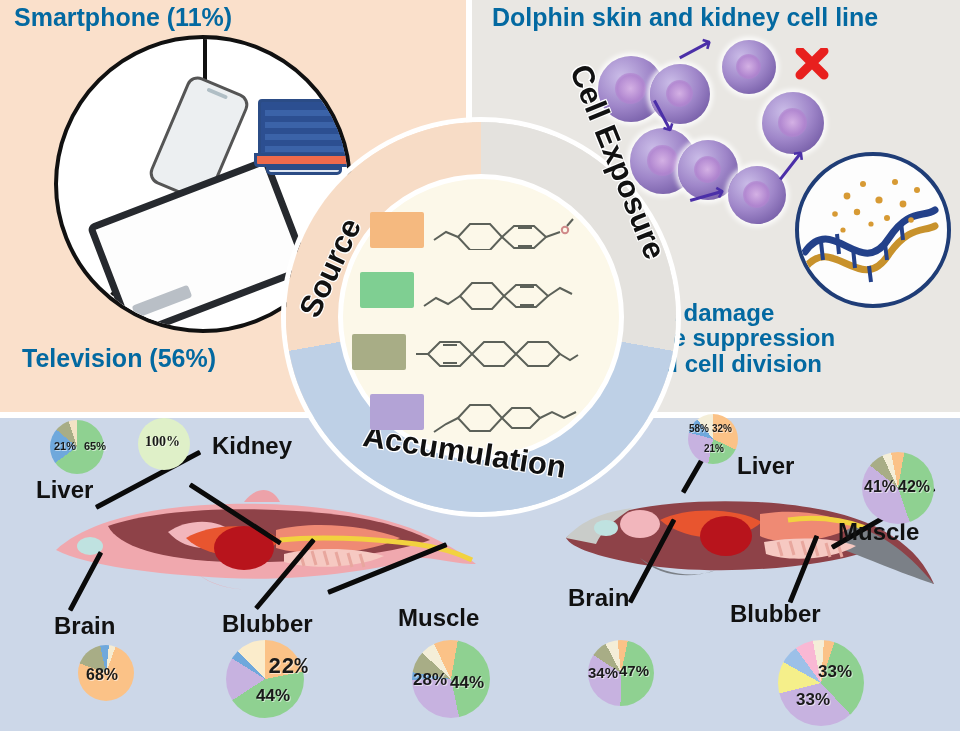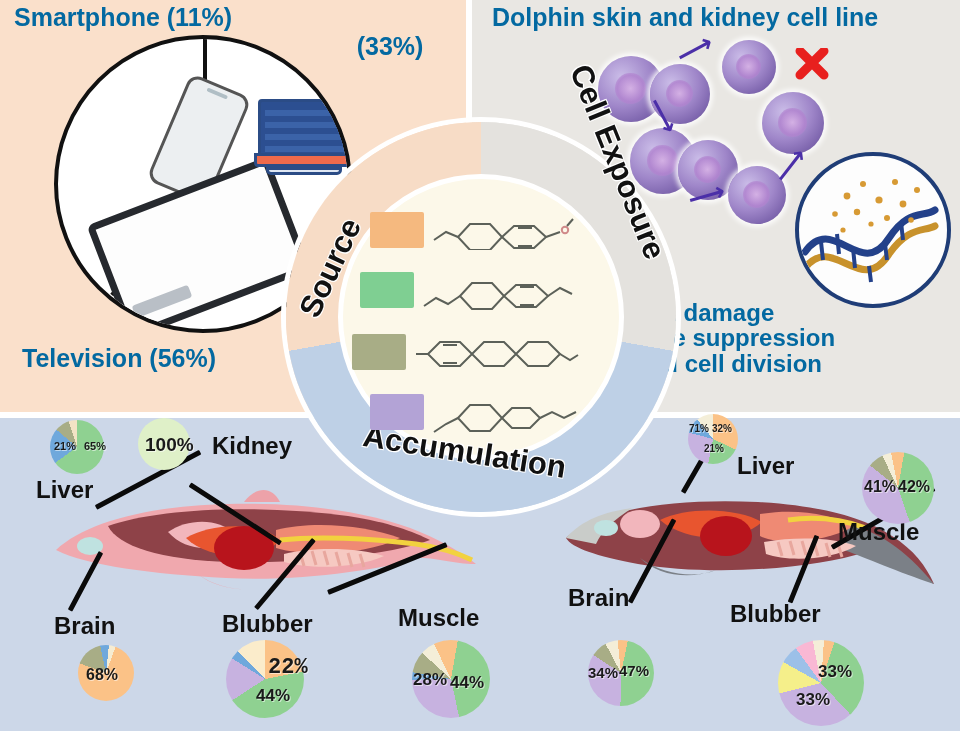--- a/index.html
+++ b/index.html
@@ -118,21 +118,20 @@
 <body>
 
 <div id="stage">
 
   <div class="quad" id="q-source"></div>
   <div class="quad" id="q-cell"></div>
   <div class="quad" id="q-accum"></div>
 
   <div class="txt" id="lbl-smartphone">Smartphone (11%)</div>
   <div class="txt" id="lbl-computer">
-    <div>(33%)</div>
   </div>
   <div class="txt" id="lbl-television">Television (56%)</div>
 
   <div id="src-pie">
     <div class="sep s1"></div>
     <div class="sep s2"></div>
     <div class="sep s3"></div>
 
     <div id="dev-phone"></div>
     <div id="dev-tv"></div>
@@ -291,21 +290,21 @@
   <div class="organ-lbl" style="left:54px;top:612px;">Brain</div>
   <div class="organ-lbl" style="left:222px;top:610px;">Blubber</div>
   <div class="organ-lbl" style="left:398px;top:604px;">Muscle</div>
 
   <div class="pie" style="left:50px;top:420px;width:54px;height:54px;
        background:conic-gradient(from 0deg,#8fd191 0 234deg,#6fa8dc 234deg 310deg,#a8ad86 310deg 342deg,#f2e3c4 342deg 360deg);"></div>
   <span class="pie-val" style="left:84px;top:440px;font-size:11px;">65%</span>
   <span class="pie-val" style="left:54px;top:440px;font-size:11px;">21%</span>
 
   <div class="pie" style="left:138px;top:418px;width:52px;height:52px;background:#dff0c8;"></div>
-  <span class="pie-val" style="left:145px;top:434px;font-size:19px;">100%</span>
+  <span class="pie-val" style="left:145px;top:434px;font-size:14px;font-family:Liberation Serif, serif;">100%</span>
 
   <div class="pie" style="left:78px;top:645px;width:56px;height:56px;
        background:conic-gradient(from 20deg,#fbc287 0 270deg,#a8ad86 270deg 328deg,#6fa8dc 328deg 346deg,#f6ecd2 346deg 360deg);"></div>
   <span class="pie-val" style="left:86px;top:666px;font-size:16px;">68%</span>
 
   <div class="pie" style="left:226px;top:640px;width:78px;height:78px;
        background:conic-gradient(from 0deg,#fbc287 0 79deg,#8fd191 79deg 237deg,#c7b2e0 237deg 302deg,#6fa8dc 302deg 316deg,#fbeccb 316deg 360deg);"></div>
   <span class="pie-val" style="left:268px;top:655px;font-size:22px;font-family:Liberation Mono, monospace;">22%</span>
   <span class="pie-val" style="left:256px;top:686px;font-size:17px;">44%</span>
 
@@ -337,21 +336,21 @@
   <div class="leader" style="left:790px;top:600px;width:72px;transform:rotate(-68deg);"></div>
   <div class="leader" style="left:832px;top:545px;width:118px;transform:rotate(-30deg);"></div>
 
   <div class="organ-lbl" style="left:737px;top:452px;">Liver</div>
   <div class="organ-lbl" style="left:838px;top:518px;">Muscle</div>
   <div class="organ-lbl" style="left:568px;top:584px;">Brain</div>
   <div class="organ-lbl" style="left:730px;top:600px;">Blubber</div>
 
   <div class="pie" style="left:688px;top:414px;width:50px;height:50px;
        background:conic-gradient(from 0deg,#fbc287 0 115deg,#8fd191 115deg 191deg,#c7b2e0 191deg 285deg,#6fa8dc 285deg 321deg,#f4eed8 321deg 360deg);"></div>
-  <span class="pie-val" style="left:689px;top:423px;font-size:10px;">71%</span>
+  <span class="pie-val" style="left:689px;top:423px;font-size:10px;">58%</span>
   <span class="pie-val" style="left:712px;top:423px;font-size:10px;">32%</span>
   <span class="pie-val" style="left:704px;top:443px;font-size:10px;">21%</span>
 
   <div class="pie" style="left:862px;top:452px;width:72px;height:72px;
        background:conic-gradient(from 10deg,#8fd191 0 151deg,#c7b2e0 151deg 299deg,#a8ad86 299deg 324deg,#f4eed8 324deg 339deg,#fbc287 339deg 360deg);"></div>
   <span class="pie-val" style="left:864px;top:478px;font-size:16px;">41%</span>
   <span class="pie-val" style="left:898px;top:478px;font-size:16px;">42%</span>
 
   <div class="pie" style="left:588px;top:640px;width:66px;height:66px;
        background:conic-gradient(from 12deg,#8fd191 0 169deg,#c7b2e0 169deg 291deg,#a8ad86 291deg 320deg,#f4eed8 320deg 342deg,#fbc287 342deg 360deg);"></div>

